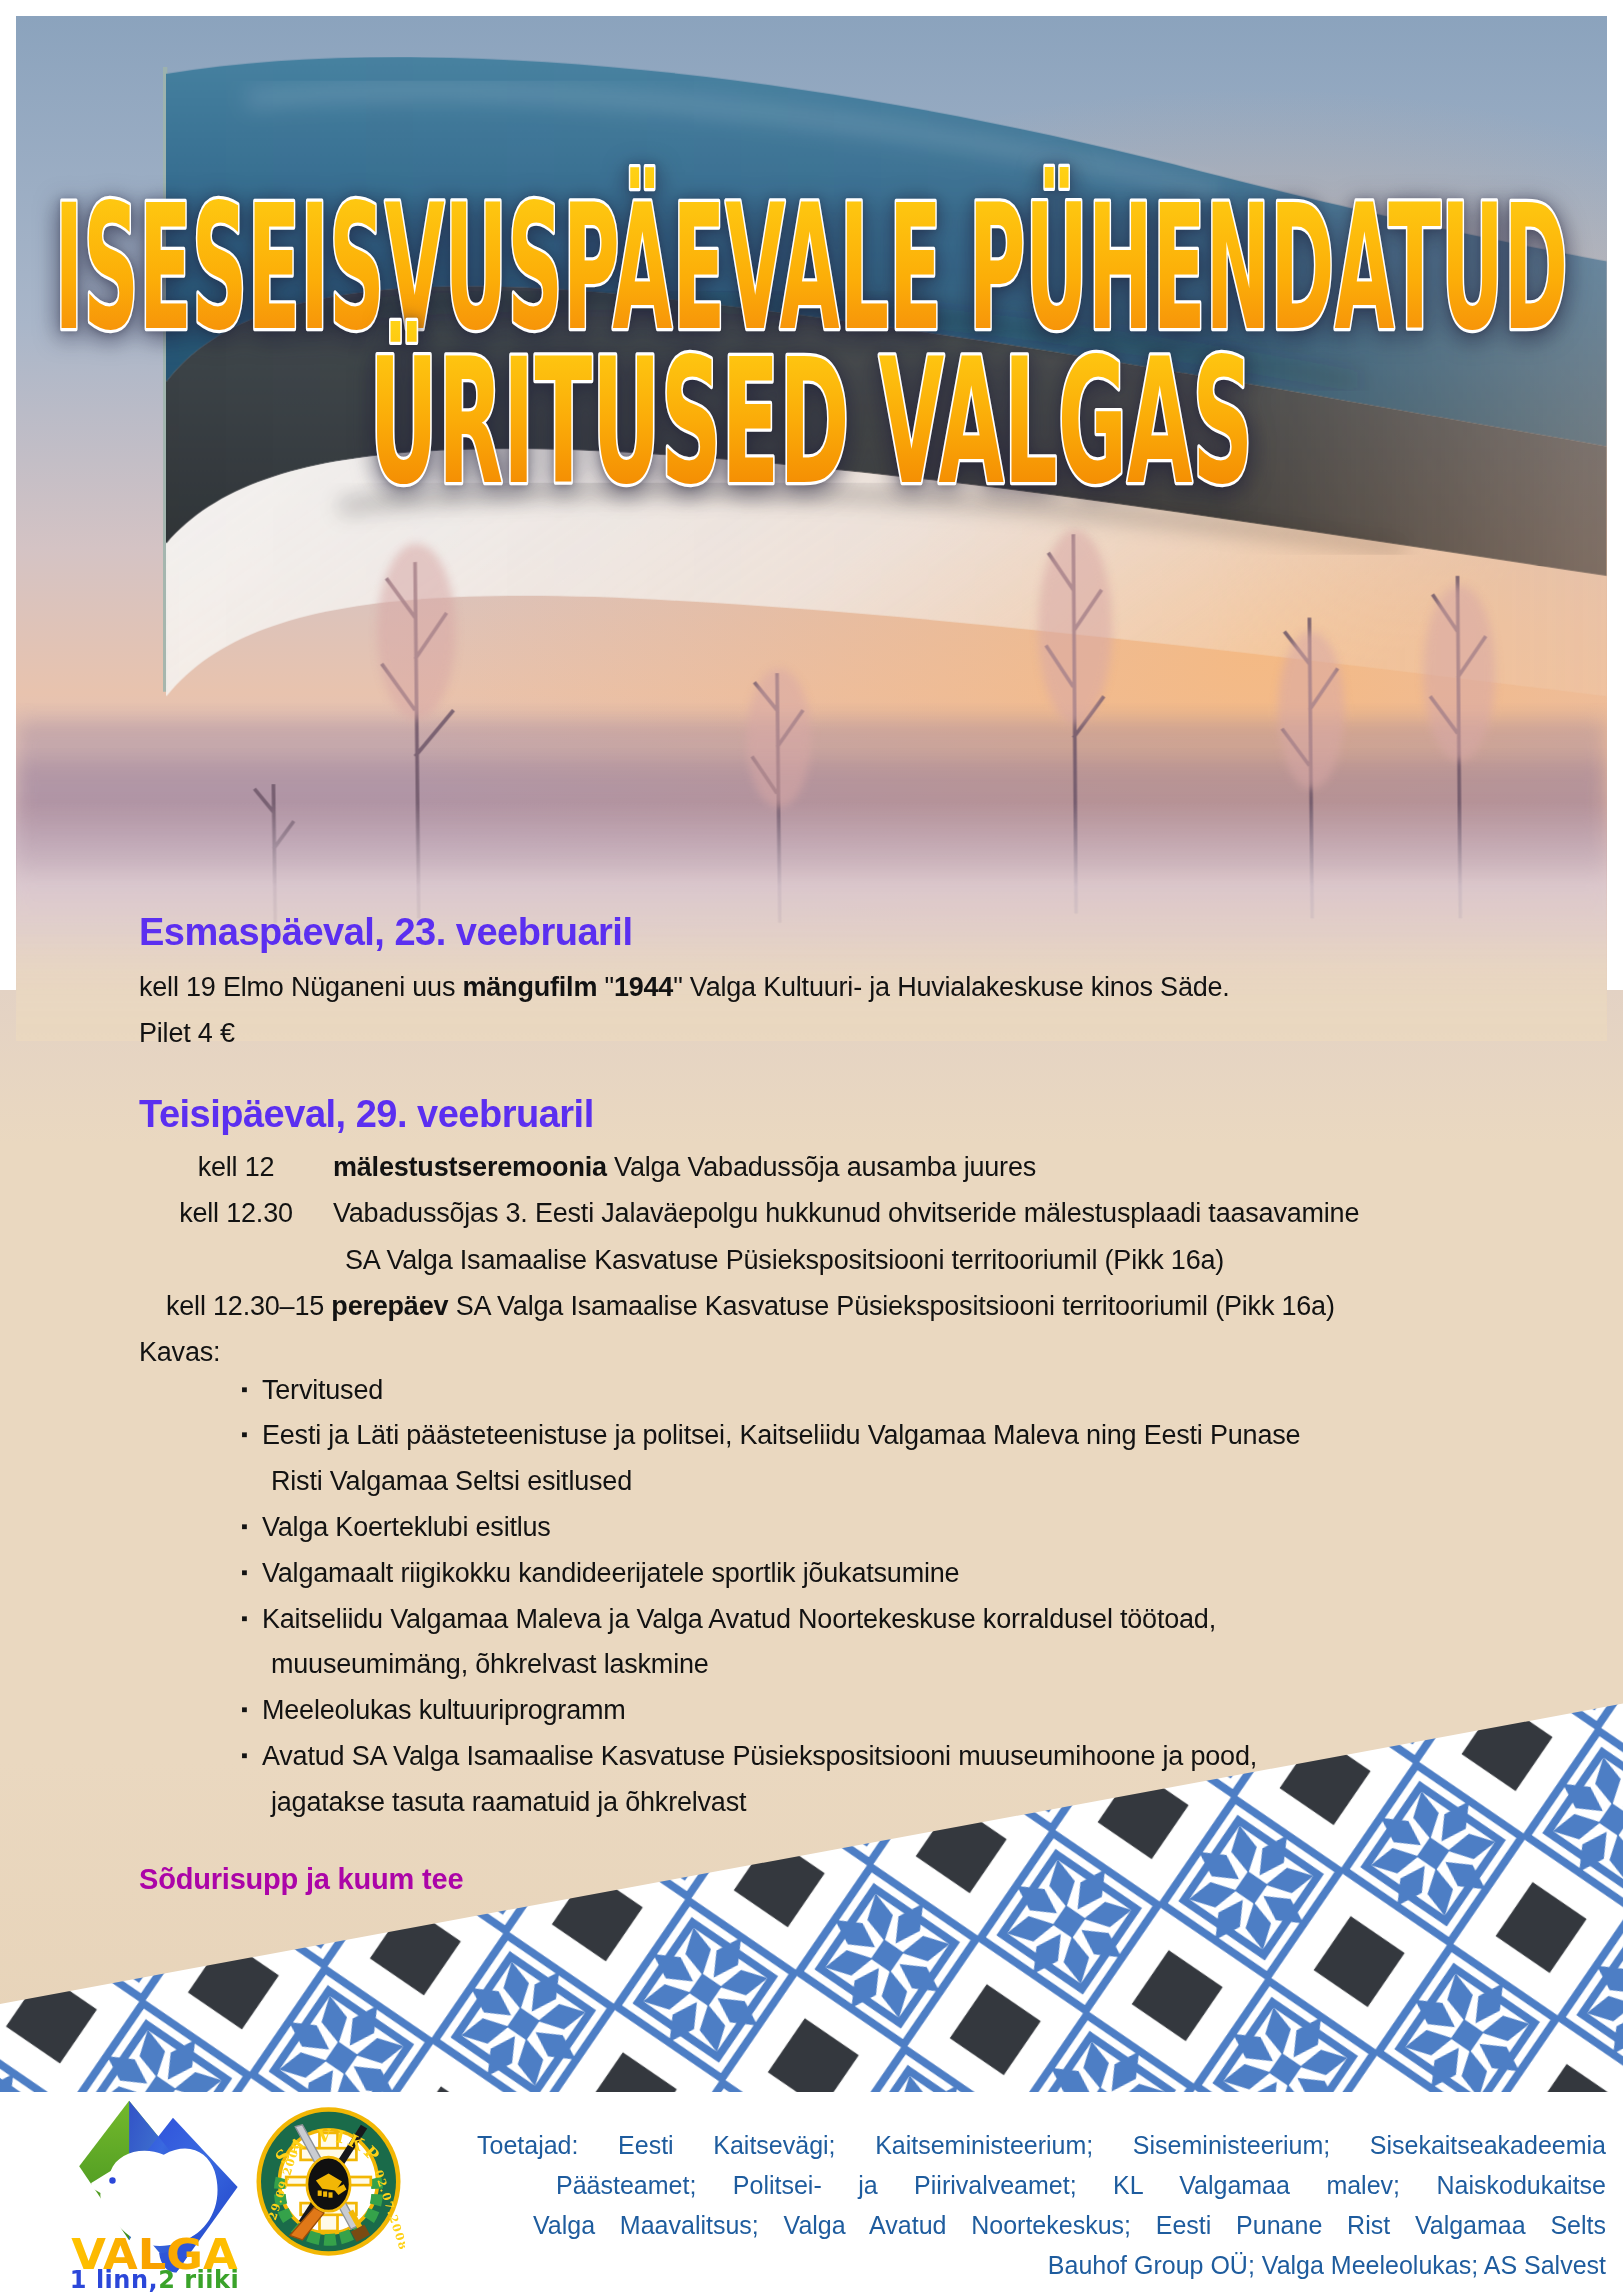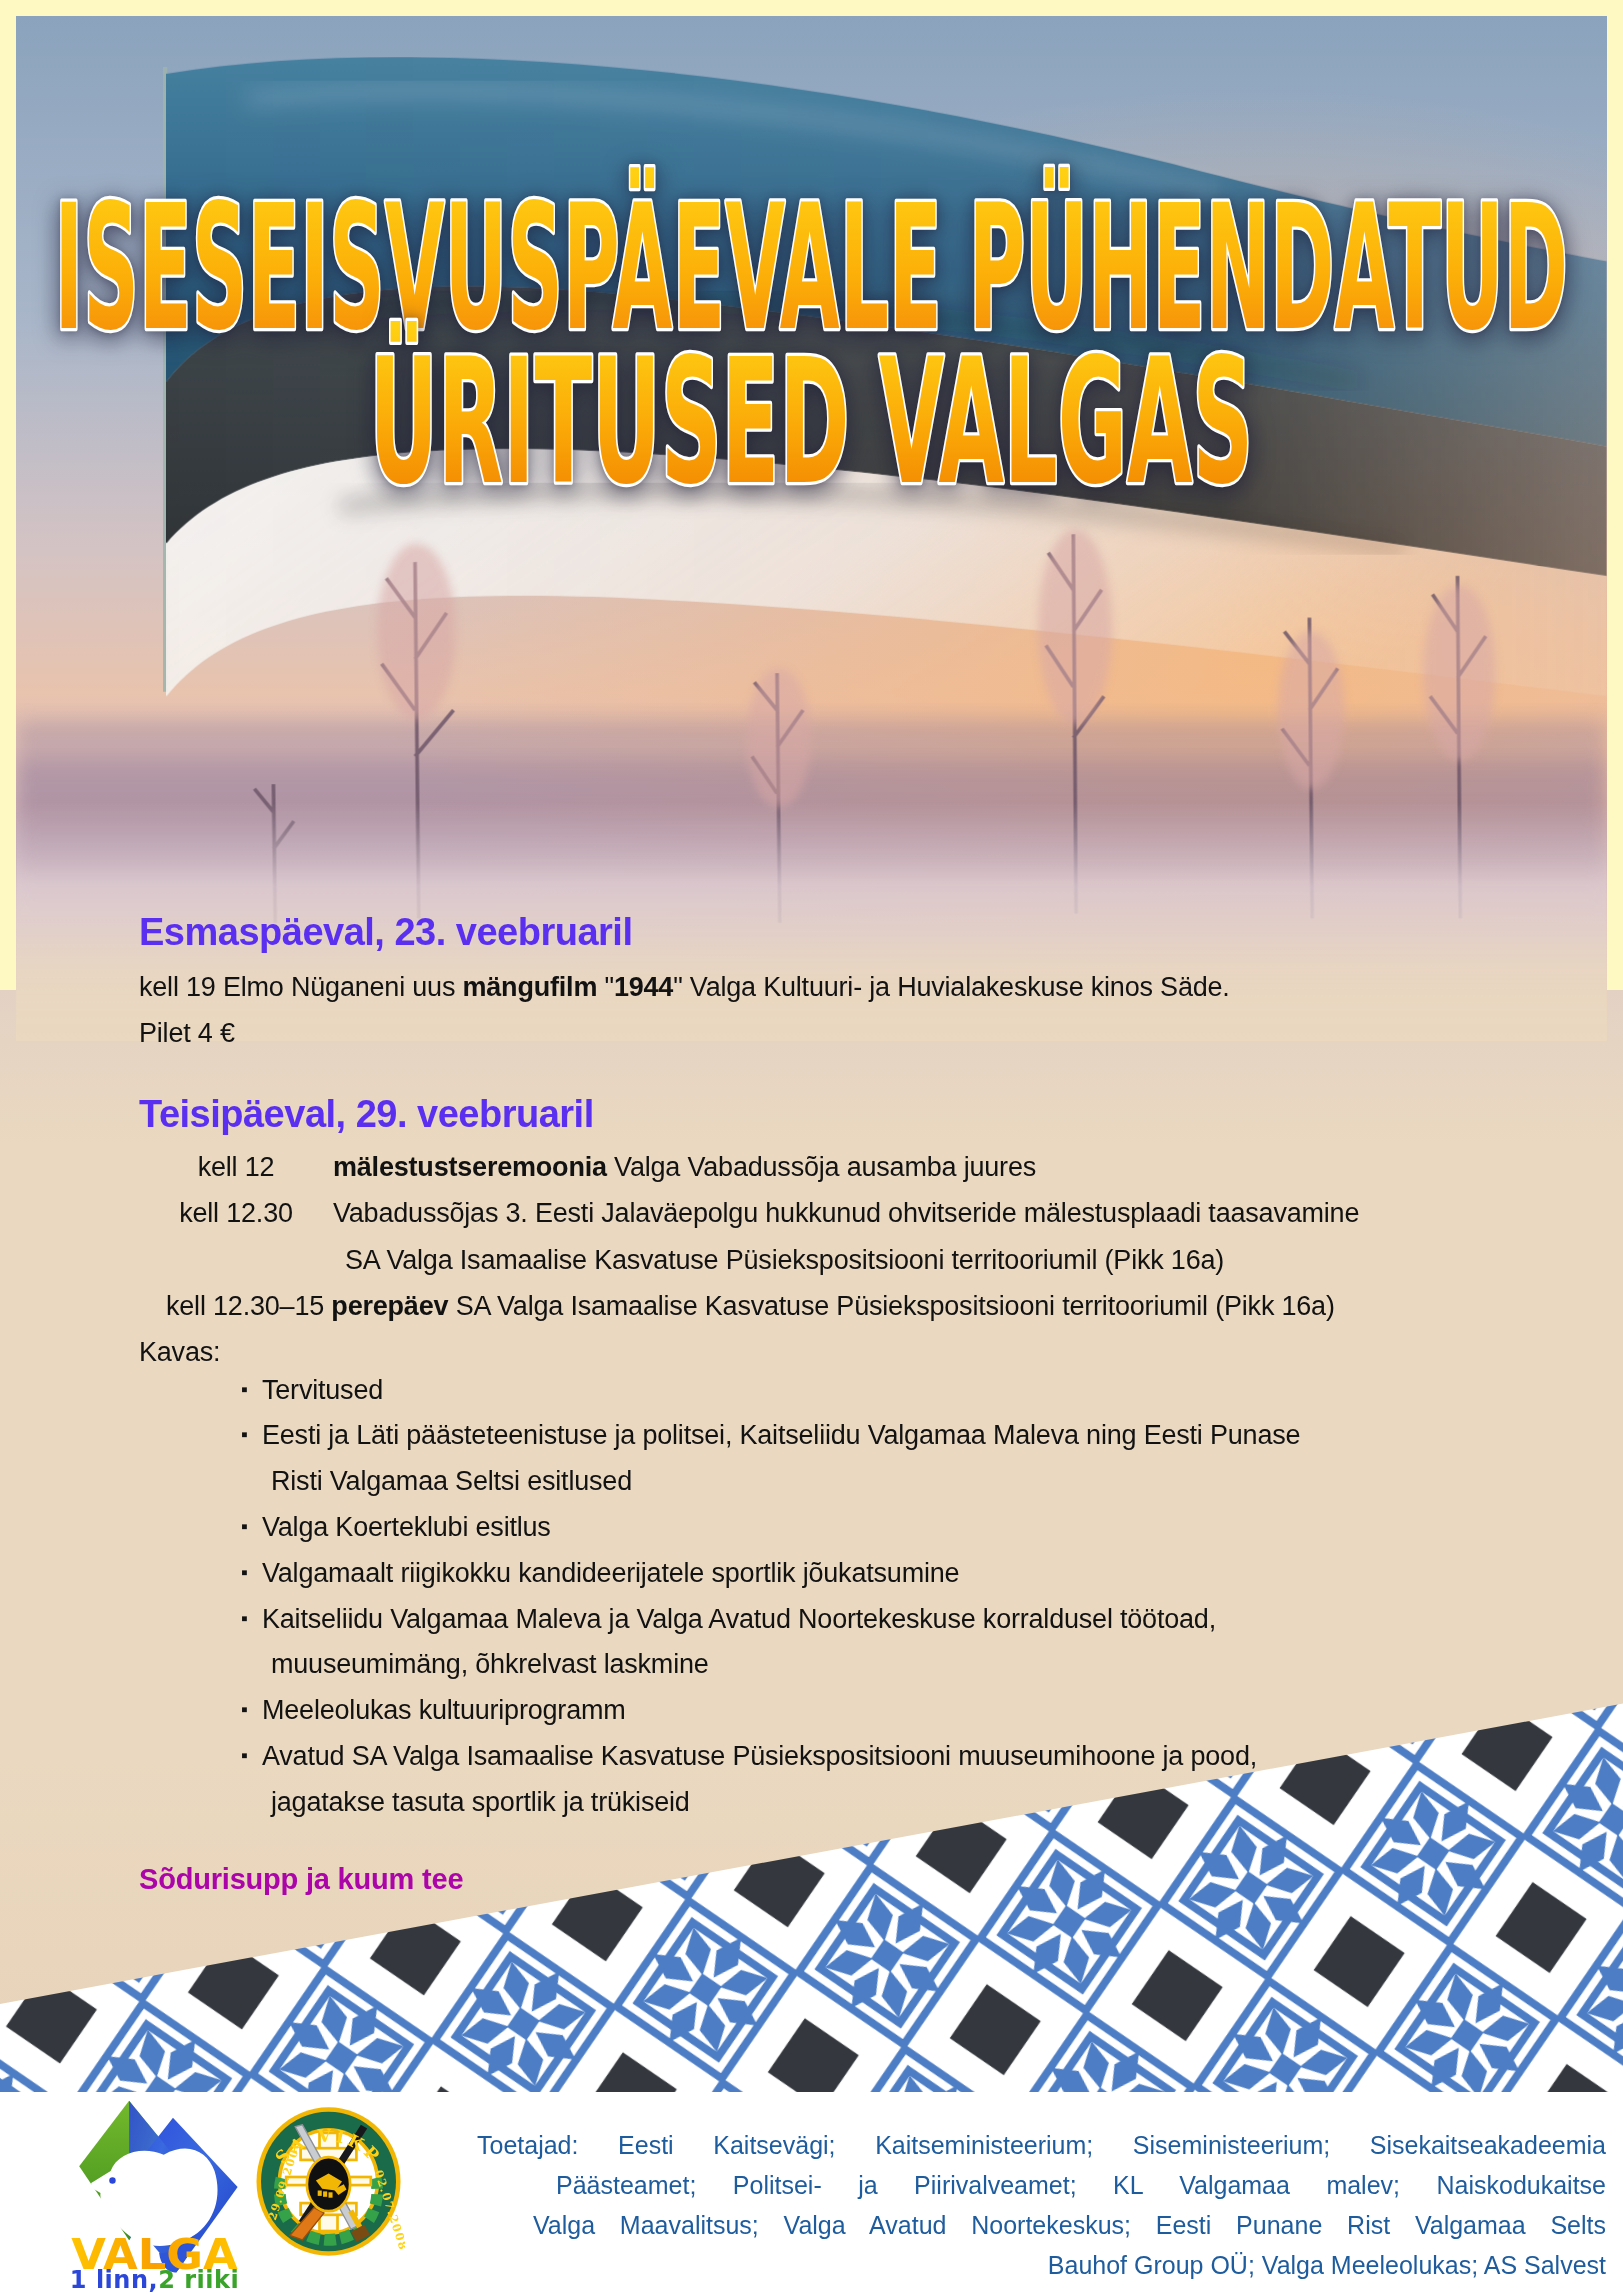--- a/index.html
+++ b/index.html
@@ -1,16 +1,16 @@
 <!DOCTYPE html>
 <html style="font-size:7.4px"><head>
 <meta charset="utf-8">
 <style>
   html,body{margin:0;padding:0;background:#888;}
-  .poster{position:relative;width:1623px;height:2295px;background:#fef9c3;overflow:hidden;
+  .poster{position:relative;width:1623px;height:2295px;background:#ffffff;overflow:hidden;
           font-family:"Liberation Sans", sans-serif;}
   .abs{position:absolute;}
 
   
   .photo{left:16px;top:16px;width:1591px;height:1025px;}
   .photo svg{display:block;width:100%;height:100%;}
 
   
   .beige-body{left:0;top:990px;width:1623px;height:1101px;
     background:linear-gradient(180deg,#e3d2c4 0%,#ead8c0 14%,#ead8c0 70%,#e7d3b8 100%);}
@@ -210,21 +210,21 @@
     <div class="bullet-line bullet-indent" style="top:1512px;"><span class="mark">▪</span><span>Valga Koerteklubi esitlus</span></div>
 
     <div class="bullet-line bullet-indent" style="top:1558px;"><span class="mark">▪</span><span>Valgamaalt riigikokku kandideerijatele sportlik jõukatsumine</span></div>
 
     <div class="bullet-line bullet-indent" style="top:1604px;"><span class="mark">▪</span><span>Kaitseliidu Valgamaa Maleva ja Valga Avatud Noortekeskuse korraldusel töötoad,</span></div>
     <div class="bullet-line bullet-cont" style="top:1649px;">muuseumimäng, õhkrelvast laskmine</div>
 
     <div class="bullet-line bullet-indent" style="top:1695px;"><span class="mark">▪</span><span>Meeleolukas kultuuriprogramm</span></div>
 
     <div class="bullet-line bullet-indent" style="top:1741px;"><span class="mark">▪</span><span>Avatud SA Valga Isamaalise Kasvatuse Püsiekspositsiooni muuseumihoone ja pood,</span></div>
-    <div class="bullet-line bullet-cont" style="top:1787px;">jagatakse tasuta sportlik ja trükiseid</div>
+    <div class="bullet-line bullet-cont" style="top:1787px;">jagatakse tasuta raamatuid ja õhkrelvast</div>
 
     <div class="magenta" style="top:1863px;">Sõdurisupp ja kuum tee</div>
   </div>
 
   <div class="abs pattern-band">
     <div class="rot">
       <svg width="1990" height="833" viewBox="0 0 4300 1800">
         <defs>
           <pattern id="folk" width="400" height="400" patternUnits="userSpaceOnUse">
             <rect width="400" height="400" fill="#ffffff"></rect>

